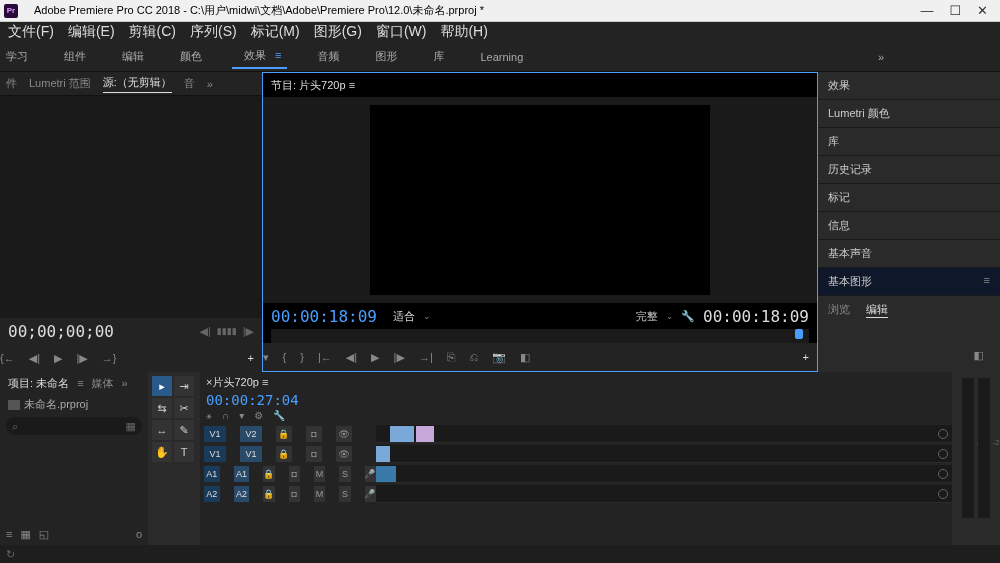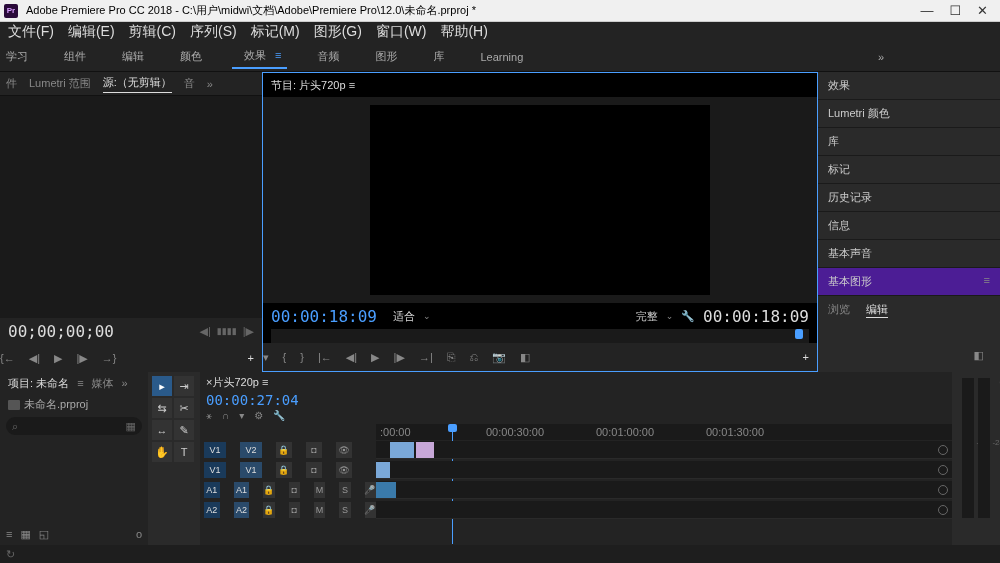--- a/index.html
+++ b/index.html
@@ -1,18 +1,18 @@
 <!DOCTYPE html>
 <html><head>
 <meta charset="utf-8">
 <style>
 *{margin:0;padding:0;box-sizing:border-box;font-family:"Microsoft YaHei",Arial,sans-serif;font-size:11px;user-select:none}
 body{background:#1e1e1e;width:1000px;height:563px;overflow:hidden;color:#ccc}
 .titlebar{height:22px;background:#f0f0f0;display:flex;align-items:center;padding:0 4px;color:#000;border-bottom:1px solid #ccc}
-.titlebar .icon{width:14px;height:14px;background:#2a0a3a;margin-right:8px;display:flex;align-items:center;justify-content:center;color:#d89eff;font-size:8px;font-weight:bold;border-radius:2px}
+.titlebar .icon{width:14px;height:14px;background:#2a0a3a;margin-right:16px;display:flex;align-items:center;justify-content:center;color:#d89eff;font-size:8px;font-weight:bold;border-radius:2px}
 .titlebar .title{flex:1;font-size:11px}
 .winbtns{display:flex;gap:16px;padding-right:8px}
 .winbtns span{cursor:pointer;font-size:13px;color:#333}
 .menubar{height:20px;background:#232323;display:flex;align-items:center;padding:0 4px;color:#ddd;gap:6px}
 .menubar span{padding:2px 4px;cursor:pointer;font-size:14px}
 .workspacebar{height:30px;background:#232323;display:flex;align-items:center;gap:24px;border-bottom:1px solid #111;position:relative}
 .workspacebar span{color:#aaa;cursor:pointer;padding:4px 6px}
 .workspacebar span.active{color:#4a9eff;border-bottom:2px solid #4a9eff}
 .workspacebar .dropdown{position:absolute;right:110px;color:#aaa}
 .main{display:flex;height:300px}
@@ -32,21 +32,21 @@
 .program-viewer{flex:1;display:flex;align-items:center;justify-content:center;background:#1a1a1a}
 .video-frame{width:340px;height:190px;background:#000}
 .program-controls{display:flex;align-items:center;height:26px;padding:0 8px;gap:8px}
 .program-controls .fit{color:#ddd;margin-left:8px}
 .program-controls .spacer{flex:1}
 .program-controls .dd{color:#888;font-size:9px}
 .scrub{height:14px;background:#1a1a1a;position:relative;margin:0 8px}
 .scrub .head{position:absolute;right:6px;top:0;width:8px;height:10px;background:#4a9eff;border-radius:2px}
 .col-right{width:182px;background:#2a2a2a;display:flex;flex-direction:column}
 .rp-item{padding:6px 10px;color:#ccc;cursor:pointer;border-bottom:1px solid #1a1a1a}
-.rp-item.hl{background:#4c1d95}
+.rp-item.hl{background:#0f172a}
 .rp-sub{display:flex;gap:16px;padding:6px 10px}
 .rp-sub span{color:#888;cursor:pointer}
 .rp-sub span.active{color:#ddd;border-bottom:1px solid #ddd}
 .rp-icon{position:absolute;right:16px;bottom:10px;color:#888}
 .lower{display:flex;height:173px;background:#1e1e1e}
 .project{width:148px;background:#232323;display:flex;flex-direction:column}
 .proj-tabs{display:flex;height:22px;align-items:center;gap:8px;padding:0 8px;font-size:10px}
 .proj-tabs span{color:#888;cursor:pointer}
 .proj-tabs span.active{color:#ddd}
 .proj-name{padding:3px 8px;color:#aaa;font-size:10px;display:flex;align-items:center;gap:4px}
@@ -181,22 +181,22 @@
       <span class="ico">📷</span>
       <span class="ico">◧</span>
       <span class="ico plus">+</span>
     </div>
   </div>
 
   <div class="col-right" style="position:relative">
     <div class="rp-item">效果</div>
     <div class="rp-item">Lumetri 颜色</div>
     <div class="rp-item">库</div>
+    <div class="rp-item">历史记录</div>
     <div class="rp-item">标记</div>
-    <div class="rp-item">历史记录</div>
     <div class="rp-item">信息</div>
     <div class="rp-item">基本声音</div>
     <div class="rp-item hl"><span>基本图形</span><span style="float:right;color:#888">≡</span></div>
     <div class="rp-sub">
       <span>浏览</span>
       <span class="active">编辑</span>
     </div>
     <span class="rp-icon">◧</span>
   </div>
 </div>
@@ -241,27 +241,20 @@
   <div class="timeline">
     <div class="tl-head">× <span>片头720p  ≡</span></div>
     <div class="tl-tc"><span class="tc">00:00:27:04</span></div>
     <div class="tl-icons">
       <span>⚹</span>
       <span>∩</span>
       <span>▾</span>
       <span>⚙</span>
       <span>🔧</span>
     </div>
-    <div class="ruler">
-      <span style="left:4px">:00:00</span>
-      <span style="left:110px">00:00:30:00</span>
-      <span style="left:220px">00:01:00:00</span>
-      <span style="left:330px">00:01:30:00</span>
-      <div class="ph"></div>
-    </div>
     <div class="tracks">
       <div class="track">
         <div class="hdr">
           <div class="lbl alt">V1</div>
           <div class="lbl">V2</div>
           <div class="tg">🔒</div>
           <div class="tg">◘</div>
           <div class="tg">👁</div>
         </div>
         <div class="lane">

